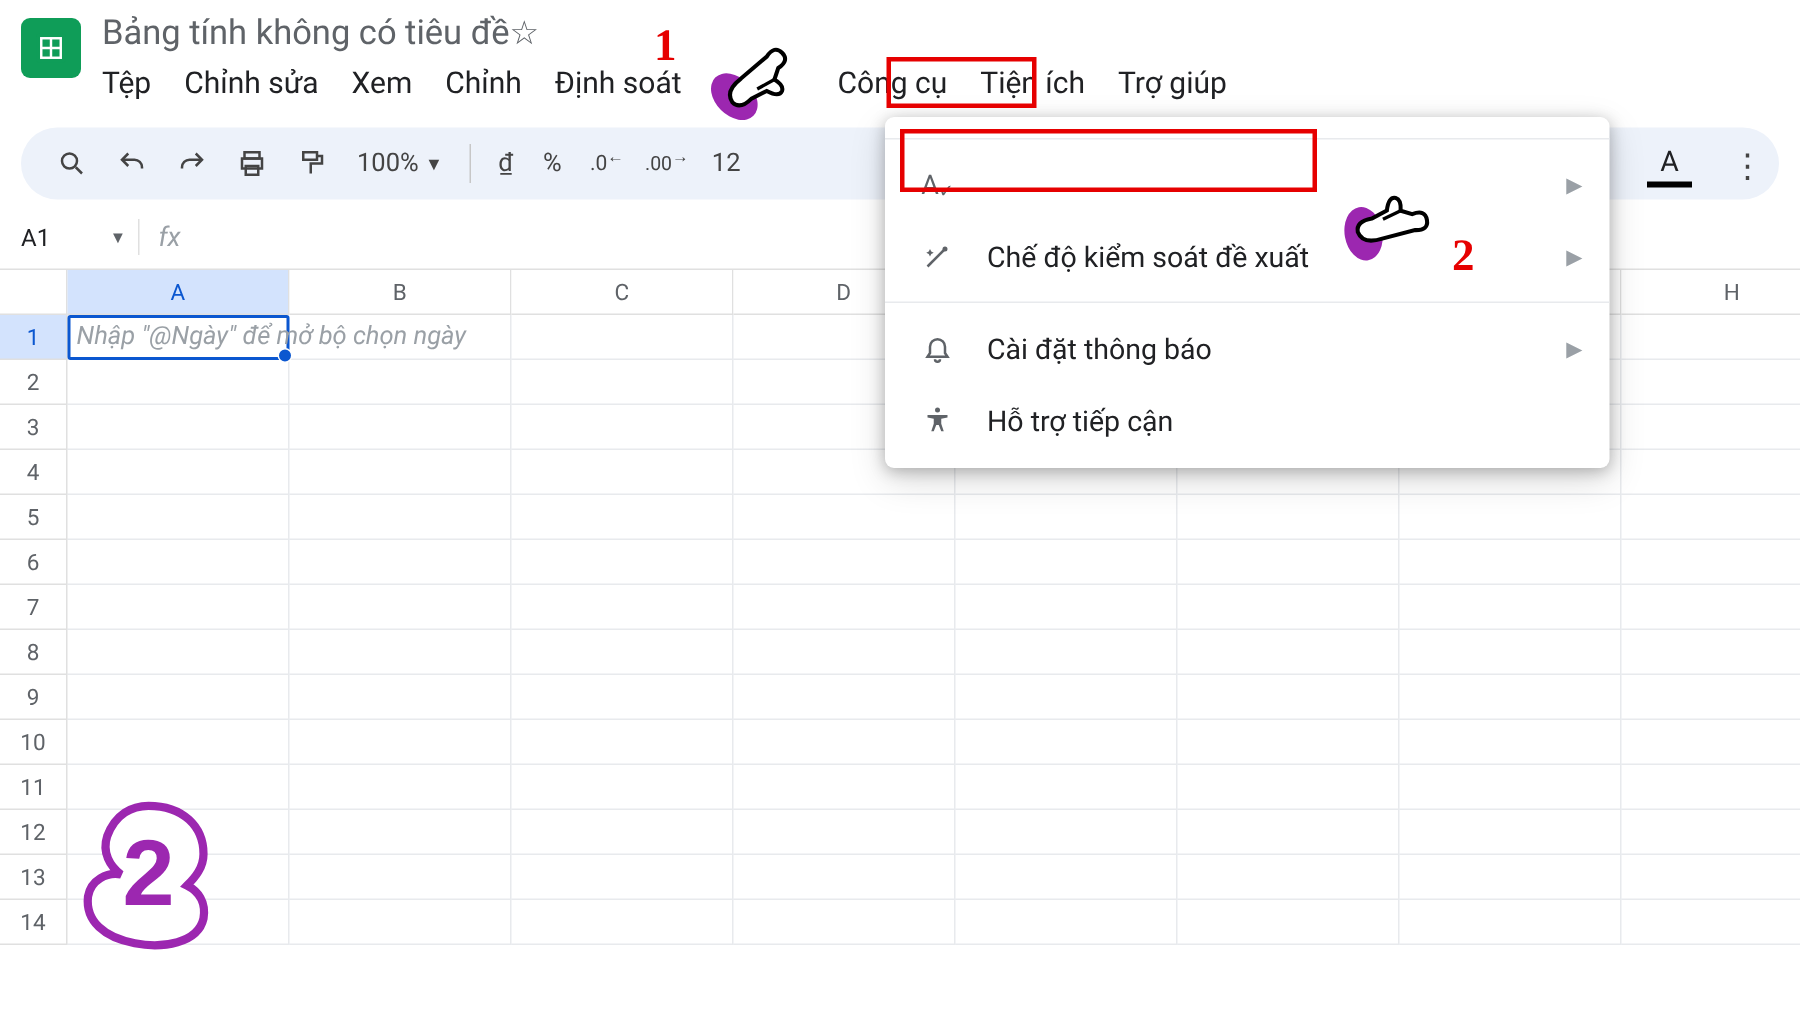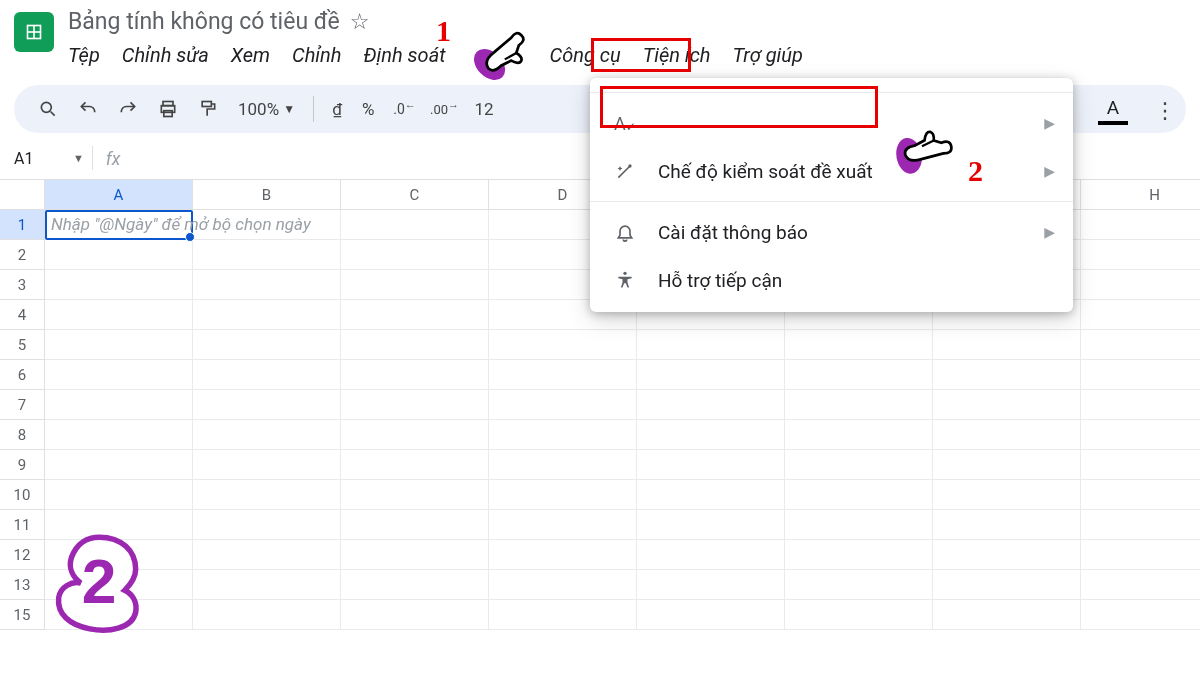--- a/index.html
+++ b/index.html
@@ -1,25 +1,25 @@
 <!DOCTYPE html>
 <html><head>
 <meta charset="utf-8">
 <style>
 * { box-sizing: border-box; margin: 0; padding: 0; }
 body { font-family: "Google Sans", Roboto, Arial, sans-serif; background: #fff; color: #202124; width: 1200px; height: 675px; overflow: hidden; position: relative; }
 .header { display:flex; align-items:flex-start; padding: 8px 14px 0 14px; gap:14px; }
 .logo { width:40px; height:40px; background:#0f9d58; border-radius:6px; display:flex; align-items:center; justify-content:center; margin-top:4px;}
 .logo svg { width:26px; height:26px; }
 .titlewrap { flex:1; }
-.title-row { display:flex; align-items:center; gap:10px;}
+.title-row { display:flex; align-items:flex-end; }
 .doc-title { font-size:23px; color:#5f6368; font-weight:400; }
 .star { color:#5f6368; font-size:22px; cursor:pointer;}
 .menubar { display:flex; gap:22px; padding: 6px 0 10px 0; font-size:20px; color:#202124;}
-.menubar .menuitem { cursor:pointer; padding:2px 0;font-style:italic;}
+.menubar .menuitem { cursor:pointer; padding:2px 0;}
 .toolbar { display:flex; align-items:center; gap:4px; background:#edf2fa; border-radius:28px; margin:6px 14px 10px 14px; padding:8px 16px; height:48px;}
 .tbtn { width:36px; height:36px; border-radius:6px; display:flex; align-items:center; justify-content:center; color:#444; cursor:pointer;}
 .tbtn.txt { width:auto; padding:0 8px; font-size:17px;}
 .sep { width:1px; height:26px; background:#c7c7c7; margin:0 6px; }
 .namebox-row { display:flex; align-items:center; padding:0 0 6px 0; border-bottom:1px solid #e0e0e0;}
 .namebox { width:92px; height:30px; display:flex; align-items:center; padding-left:14px; font-size:16px; color:#202124;}
 .namebox .caret { margin-left:auto; }
 .fxicon { width:40px; text-align:center; font-style:italic; color:#9aa0a6; font-size:18px;}
 
 .grid { display:flex; }
@@ -171,21 +171,21 @@
         <div class="rowhdr">4</div>
         <div class="rowhdr">5</div>
         <div class="rowhdr">6</div>
         <div class="rowhdr">7</div>
         <div class="rowhdr">8</div>
         <div class="rowhdr">9</div>
         <div class="rowhdr">10</div>
         <div class="rowhdr">11</div>
         <div class="rowhdr">12</div>
         <div class="rowhdr">13</div>
-        <div class="rowhdr">15</div>
+        <div class="rowhdr">14</div>
       </div>
       <div class="cells" style="width:1184px;height:420px">
         <div class="cell active" style="left:0;top:0;width:148px;height:30px"></div>
         <div class="phtext">Nhập "@Ngày" để mở bộ chọn ngày</div>
 
         <div class="cell" style="left:148px;top:0px;width:148px;height:30px"></div>
           <div class="cell" style="left:296px;top:0px;width:148px;height:30px"></div>
           <div class="cell" style="left:444px;top:0px;width:148px;height:30px"></div>
           <div class="cell" style="left:592px;top:0px;width:148px;height:30px"></div>
           <div class="cell" style="left:740px;top:0px;width:148px;height:30px"></div>

